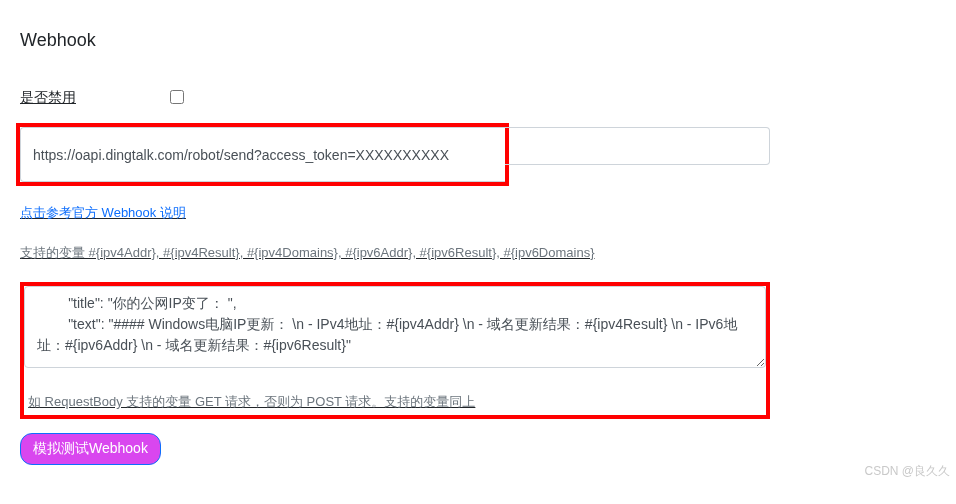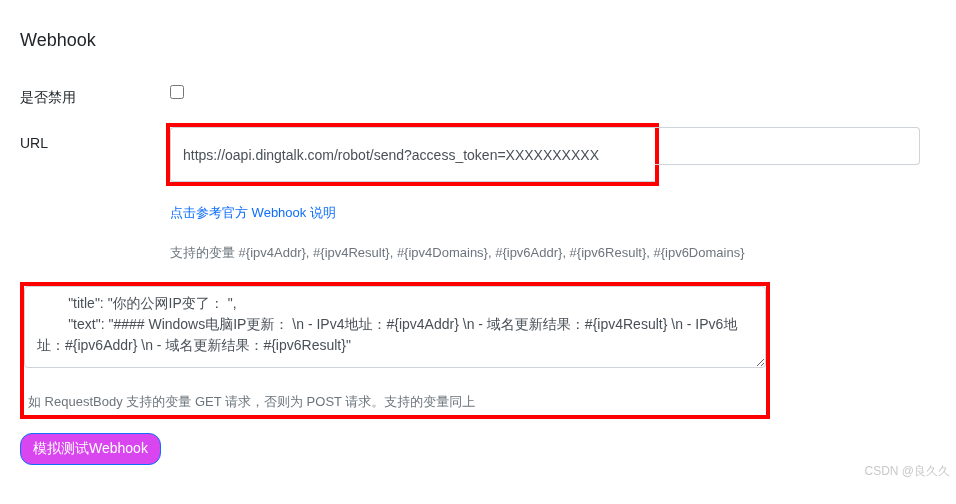--- a/index.html
+++ b/index.html
@@ -16,22 +16,23 @@
       background: #fff;
       padding: 30px 20px 20px 20px;
     }
     .section-title {
       font-size: 18px;
       font-weight: 500;
       margin-bottom: 30px;
     }
     .form-row {
       display: flex;
-      align-items: flex-start;
+      align-items: flex-end;
       margin-bottom: 20px;
+      text-decoration: underline;
     }
     .form-label {
       width: 150px;
       flex-shrink: 0;
       padding-top: 8px;
       color: #212529;
     }
     .form-control-wrap {
       flex: 1;
       max-width: 750px;
@@ -158,21 +159,20 @@
   <div class="section-title">Webhook</div>
 
   <div class="form-row">
     <div class="form-label">是否禁用</div>
     <div class="form-control-wrap">
       <input type="checkbox" class="form-checkbox" style="">
     </div>
   </div>
 
   <div class="form-row">
-    <div class="form-label">URL</div>
     <div class="form-control-wrap">
       <div class="url-outer">
         <span class="red-box-url">
           <input type="text" class="form-input" style="border-right: none; border-radius: 4px 0px 0px 4px;" value="https://oapi.dingtalk.com/robot/send?access_token=XXXXXXXXXX">
         </span>
         <div class="url-rest"></div>
       </div>
       <div class="help-text">
         <a href="#" class="help-link">点击参考官方 Webhook 说明</a>
       </div>

